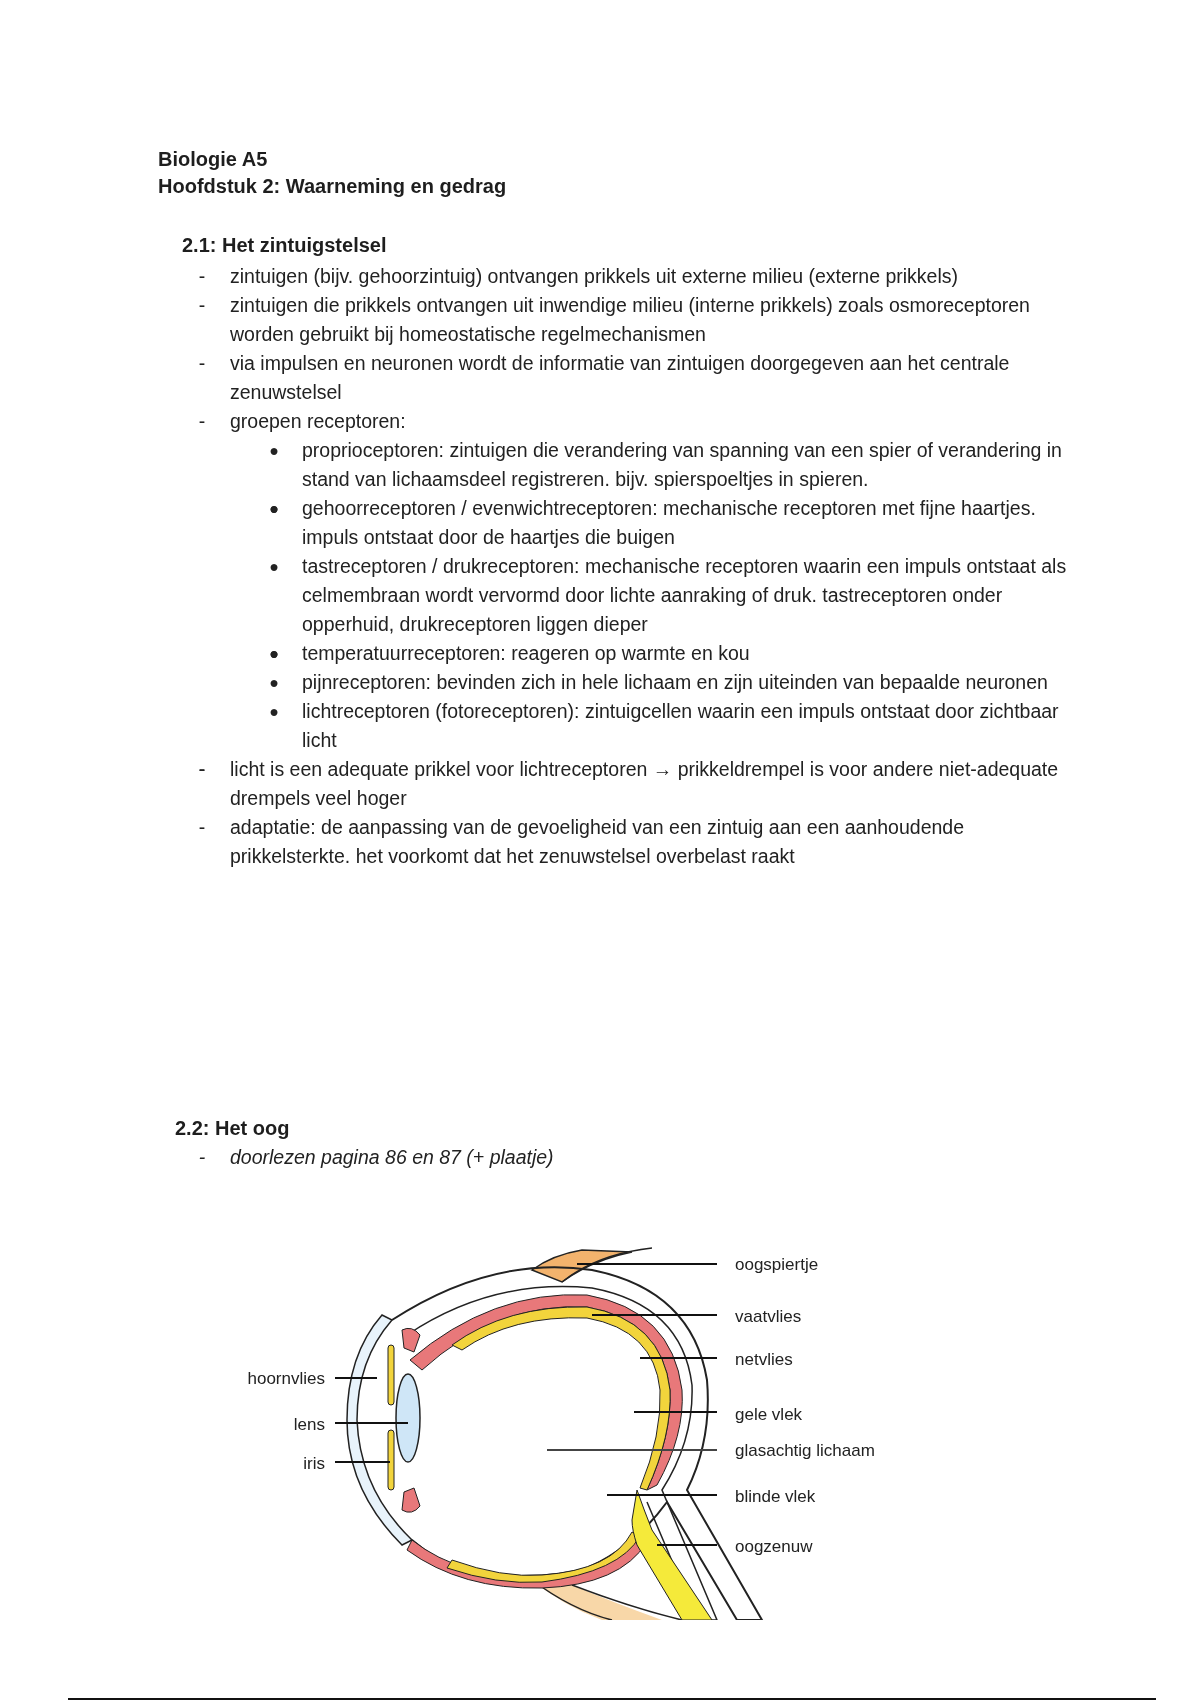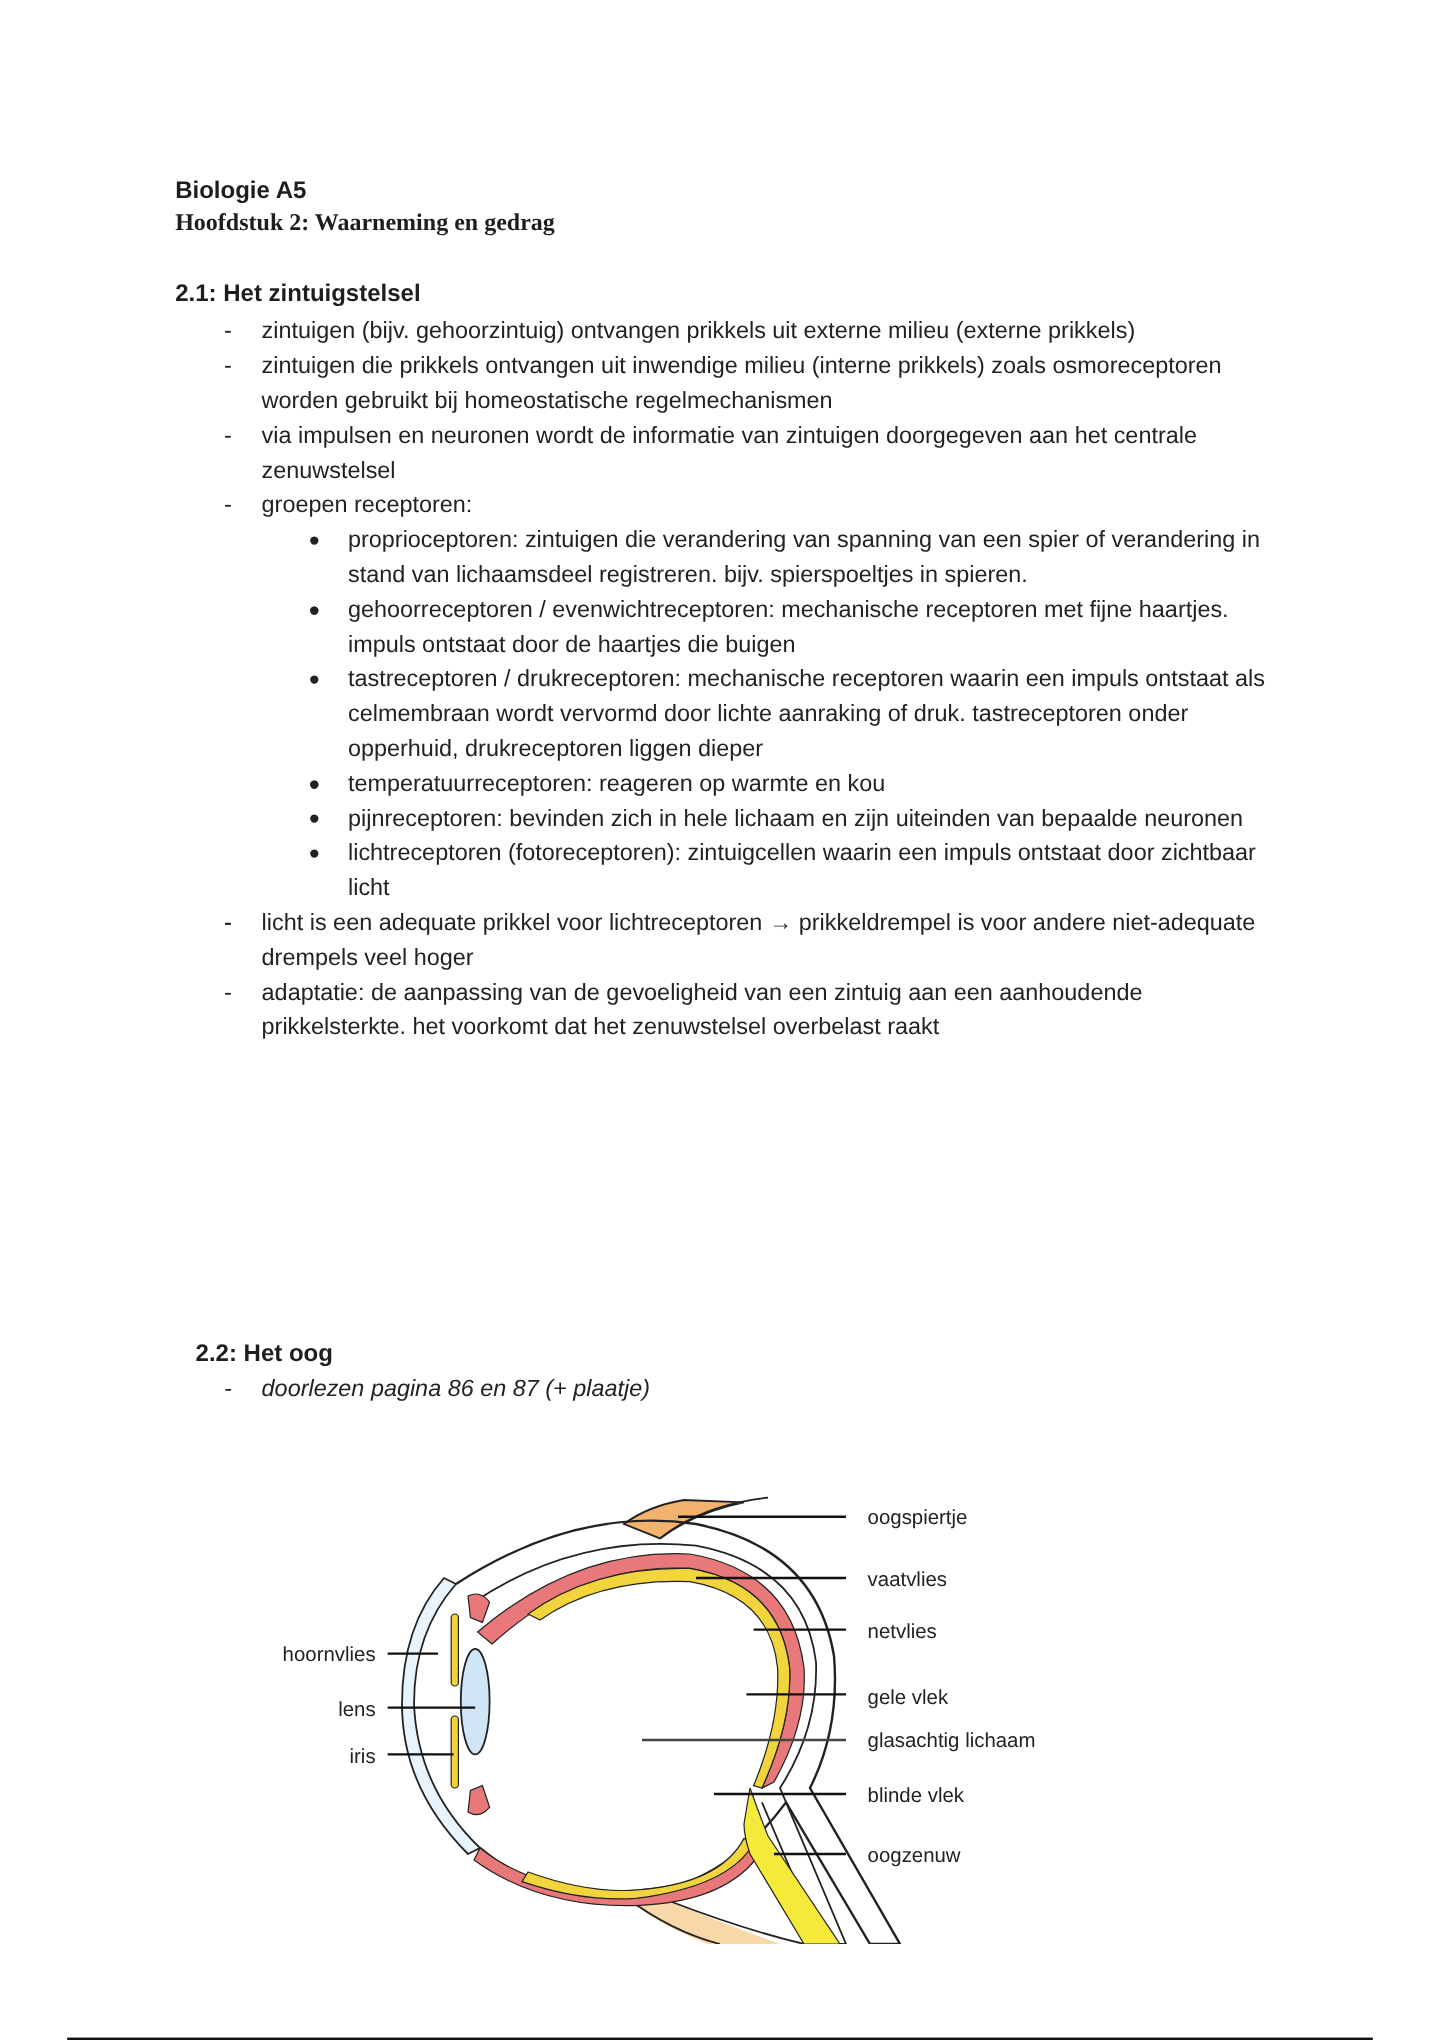--- a/index.html
+++ b/index.html
@@ -1,30 +1,30 @@
 <!DOCTYPE html>
 <html><head>
   <meta charset="utf-8">
   <style>
     html, body { margin: 0; padding: 0; }
     body {
       width: 1200px; height: 1700px; background: #ffffff;
       position: relative; overflow: hidden;
       font-family: "Liberation Sans", sans-serif; color: #1e1e1e;
     }
-    .page { position: absolute; left: 0; top: 0; width: 1048px; height: 1700px; }
+    .page { position: absolute; left: 12px; top: 0; width: 1048px; height: 1700px; }
     .doc-title {
       position: absolute; left: 146px; font-weight: bold; font-size: 20px; line-height: 28px;
     }
     #t1 { top: 145px; }
-    #t2 { top: 172px; font-family: Liberation Serif, serif; }
+    #t2 { top: 172px; }
     .section-heading {
       position: absolute; left: 146px; font-weight: bold; font-size: 20px; line-height: 28px;
     }
-    #h21 { top: 231px; }
+    #h21 { top: 231px; margin-left: 24px; }
     #h22 { top: 1114px; margin-left: 17px; }
     .list { position: absolute; left: 146px; width: 930px; margin: 0; padding: 0; list-style: none; }
     #list21 { top: 262px; }
     #list22 { top: 1143px; }
     .li-dash {
       position: relative; padding-left: 72px; font-size: 19.5px; line-height: 29px; color: #222;
     }
     .li-dash .dash {
       position: absolute; left: 36px; top: 0; width: 16px; text-align: center;
     }

